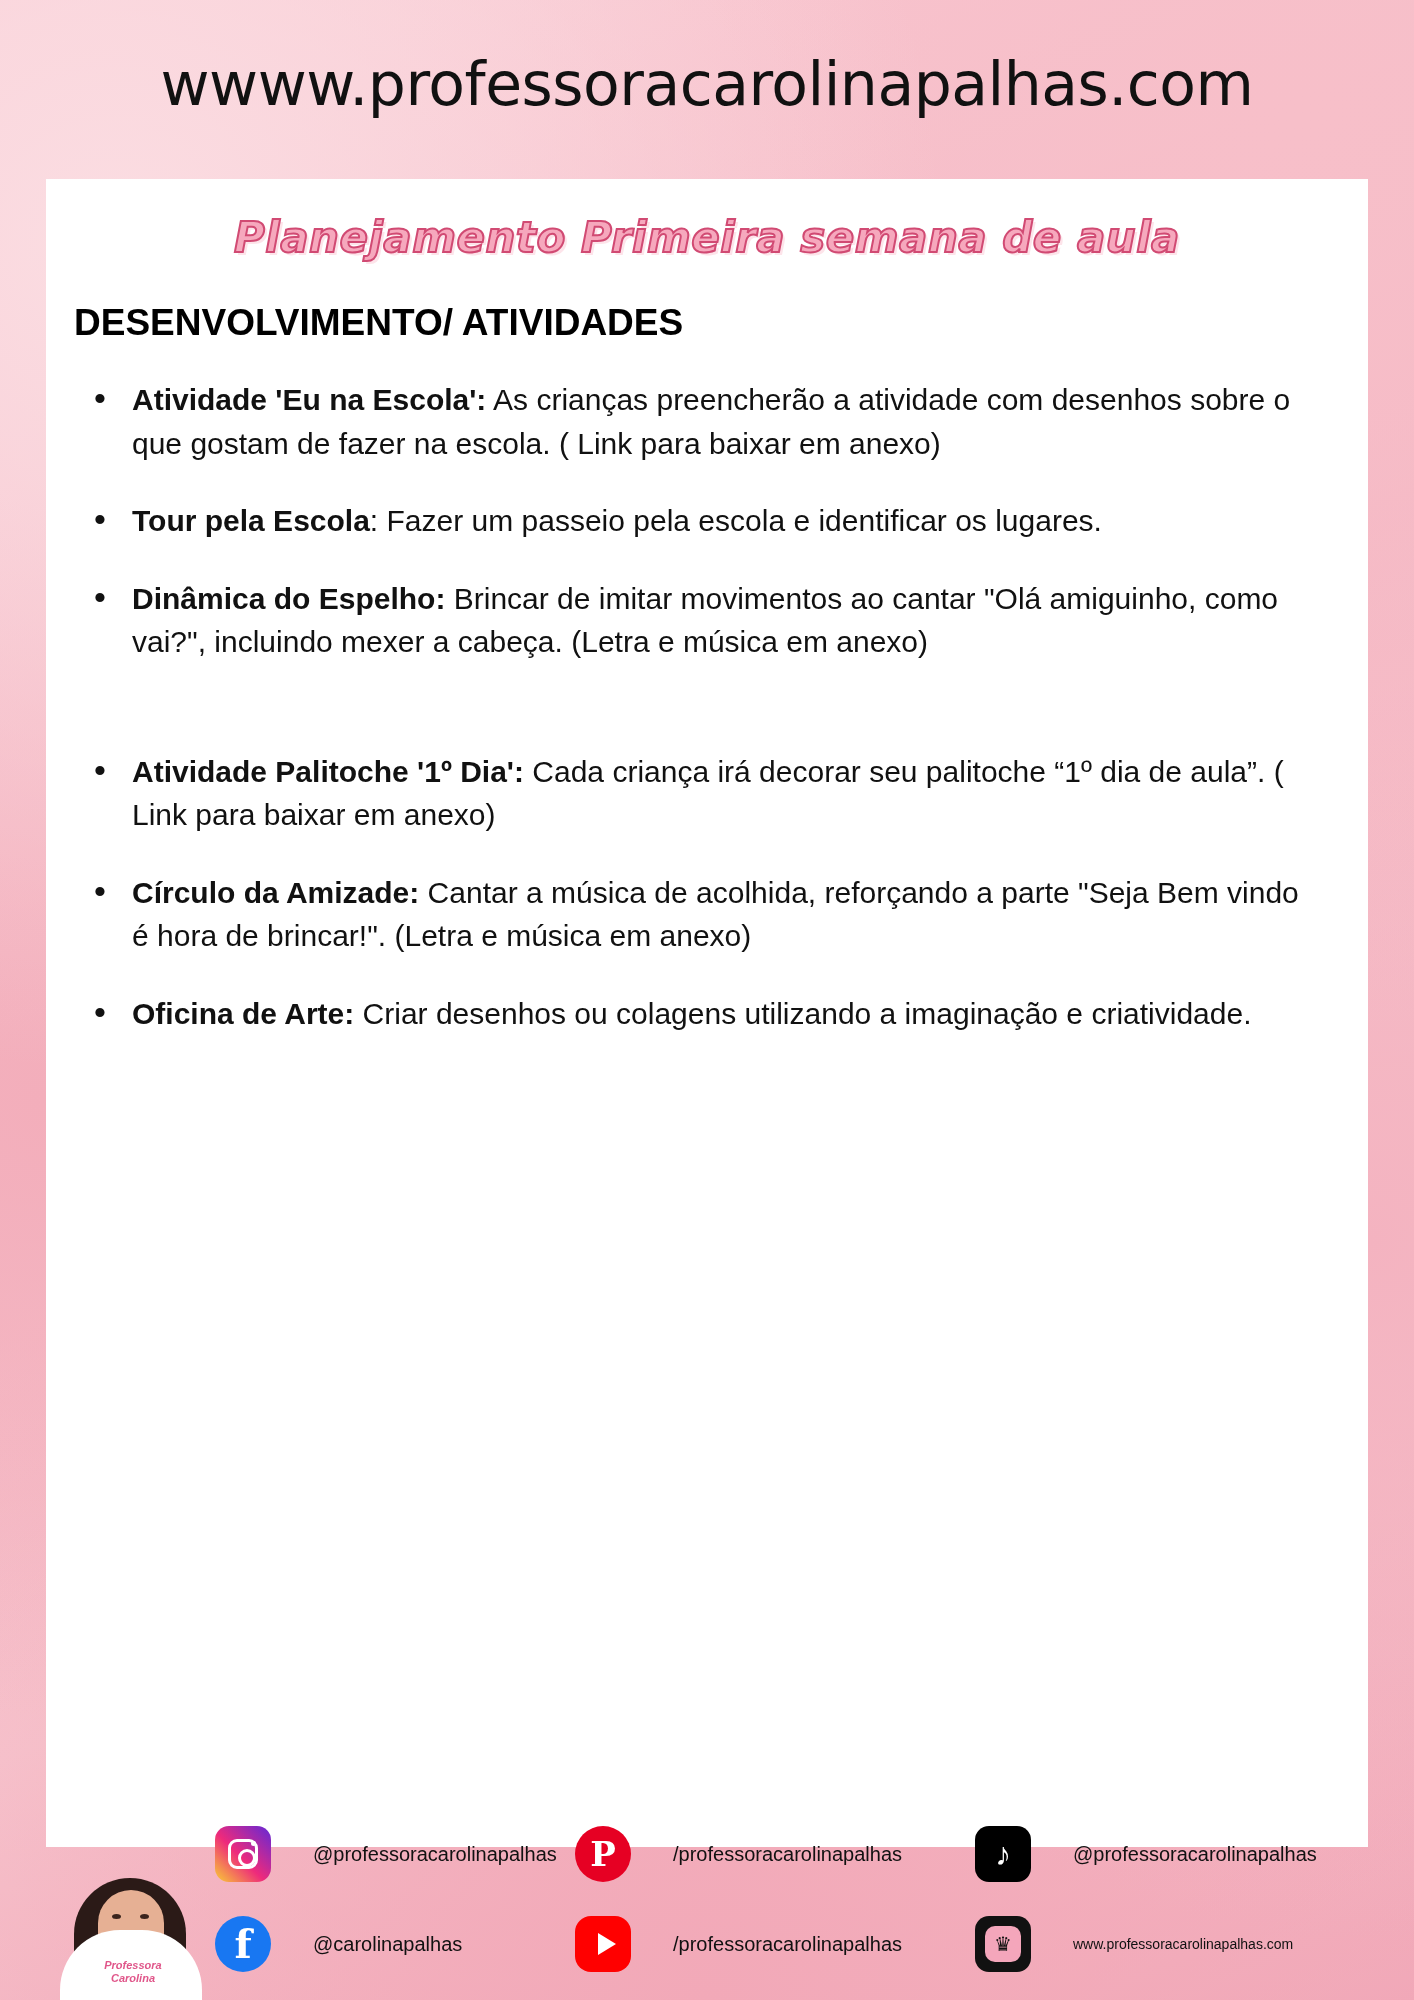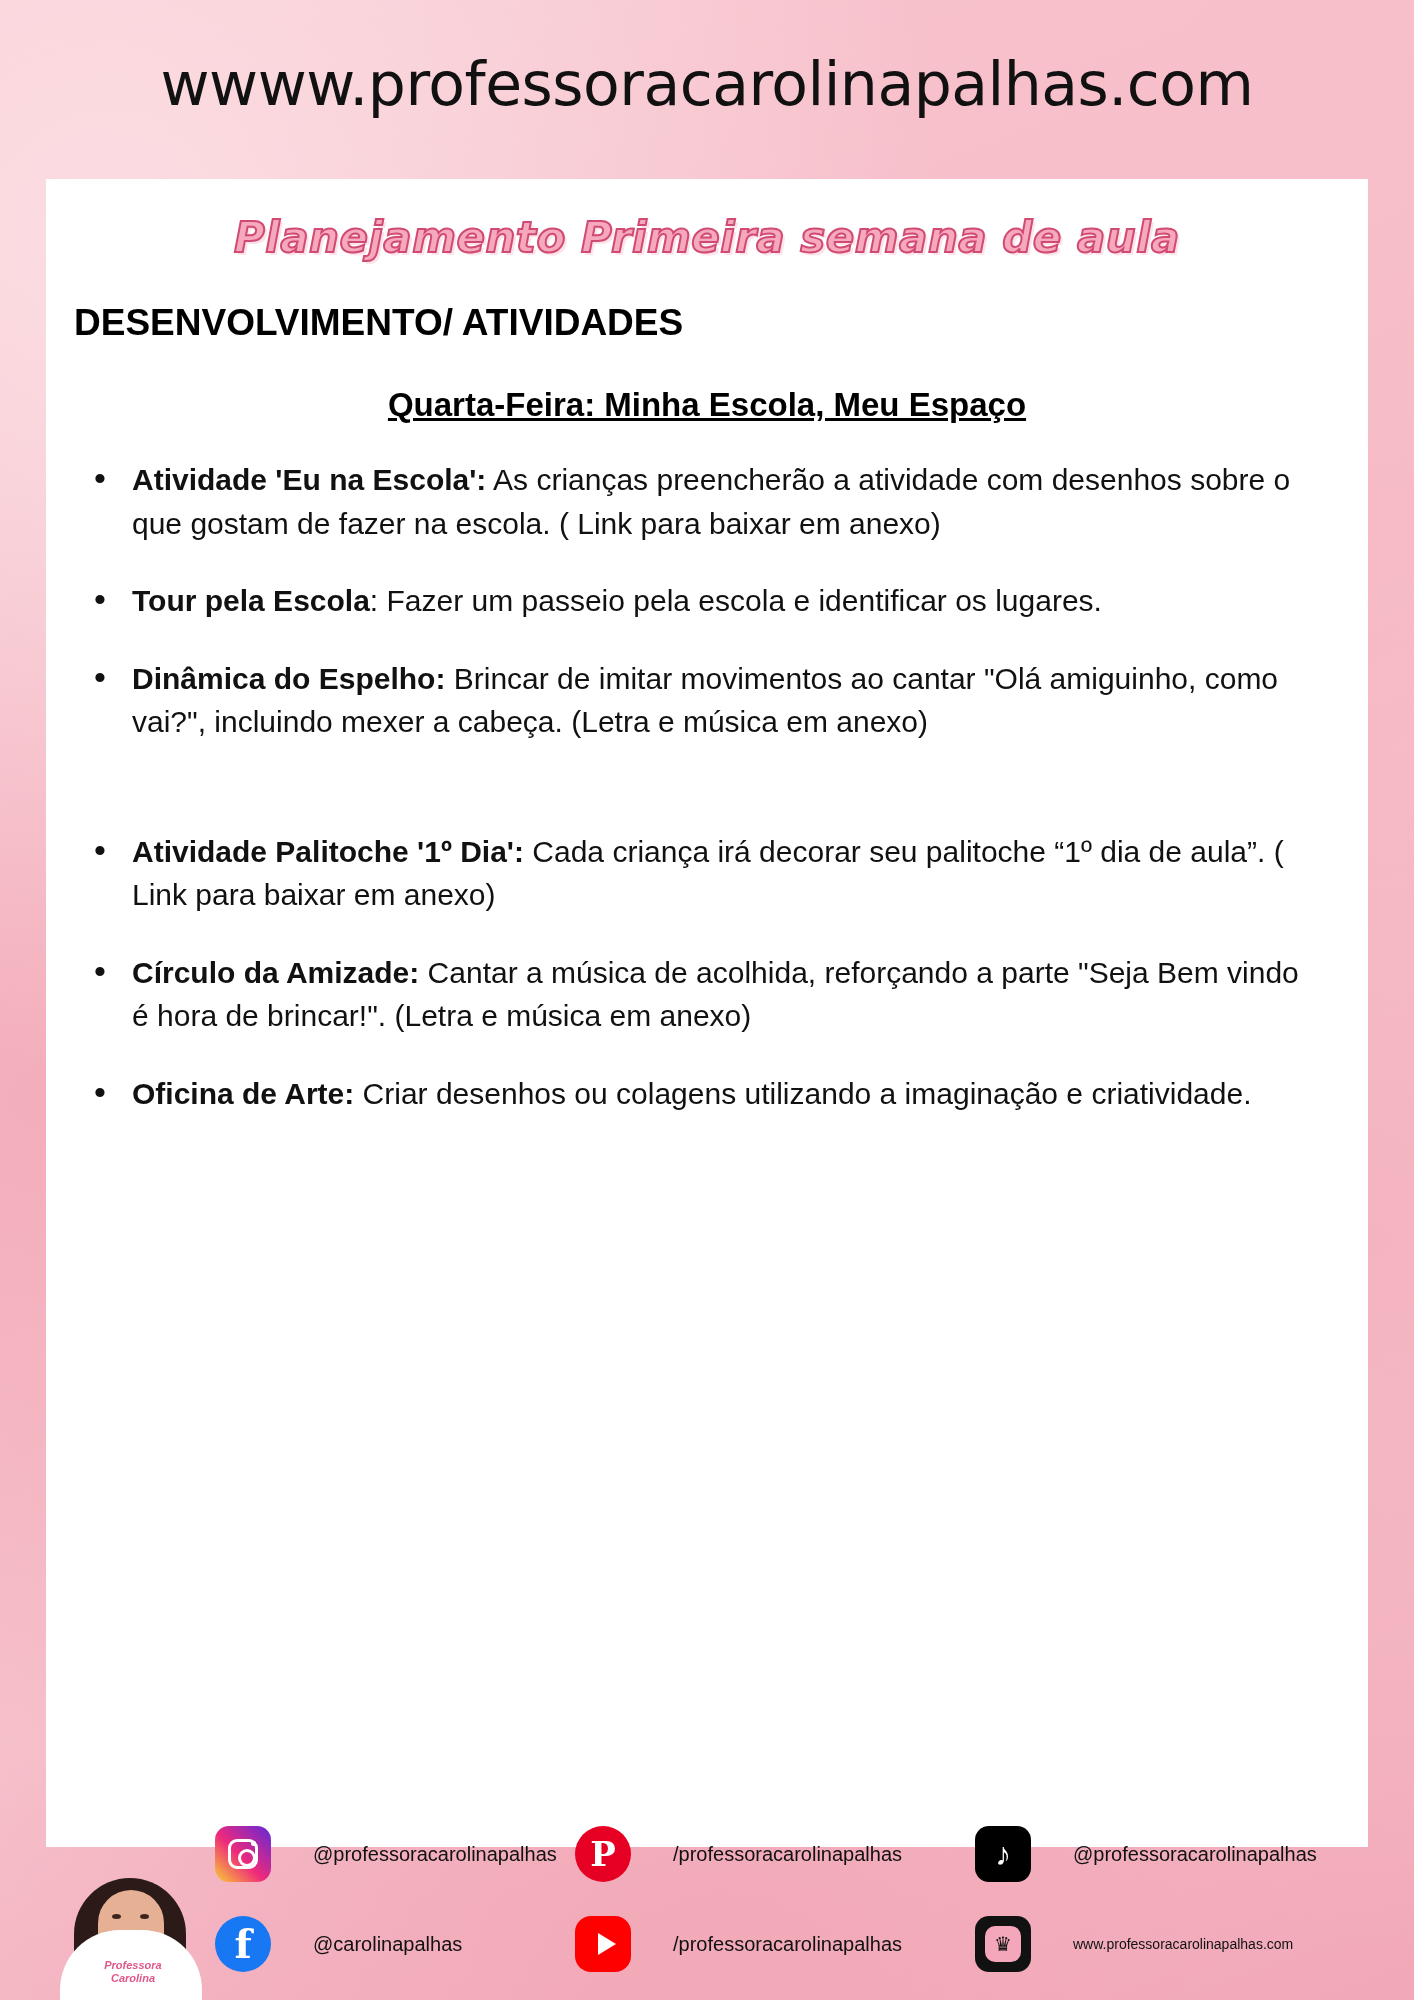--- a/index.html
+++ b/index.html
@@ -143,21 +143,20 @@
 </div>
 
 <div class="sheet">
 
   <div class="title-wrap">
     <span class="doc-title">Planejamento Primeira semana de aula</span>
   </div>
 
   <div class="section-head">DESENVOLVIMENTO/ ATIVIDADES</div>
 
-  <div class="day-head">Quarta-Feira: Minha Escola, Meu Espaço</div>
 
   <ul class="items">
     <li><span class="b"> Atividade 'Eu na Escola':</span><span> As crianças preencherão a atividade com desenhos sobre o que gostam de fazer na escola. ( Link para baixar em anexo)</span></li>
     <li><span class="b">Tour pela Escola</span><span>: Fazer um passeio pela escola e identificar os lugares.</span></li>
     <li><span class="b">Dinâmica do Espelho:</span><span> Brincar de imitar movimentos ao cantar "Olá amiguinho, como vai?", incluindo mexer a cabeça. (Letra e música em anexo)</span></li>
   </ul>
 
   <div class="gap-lg"></div>
 
 

